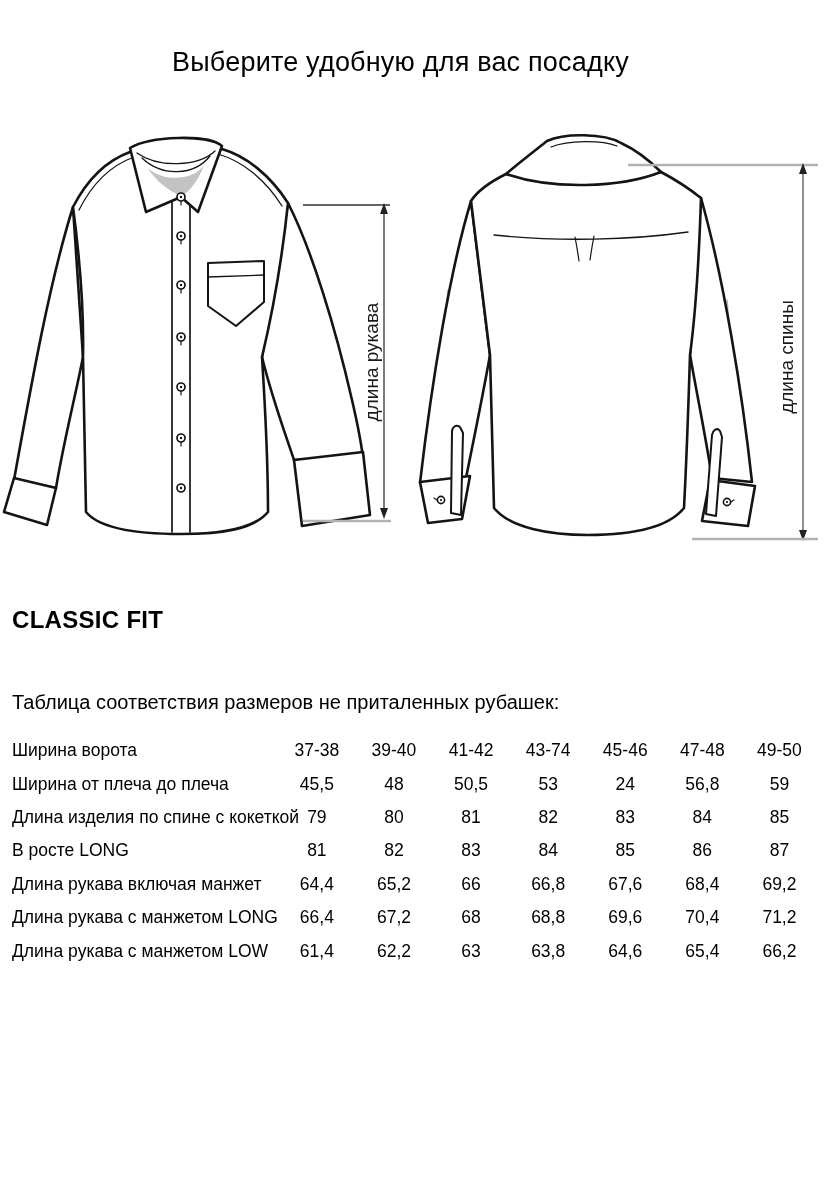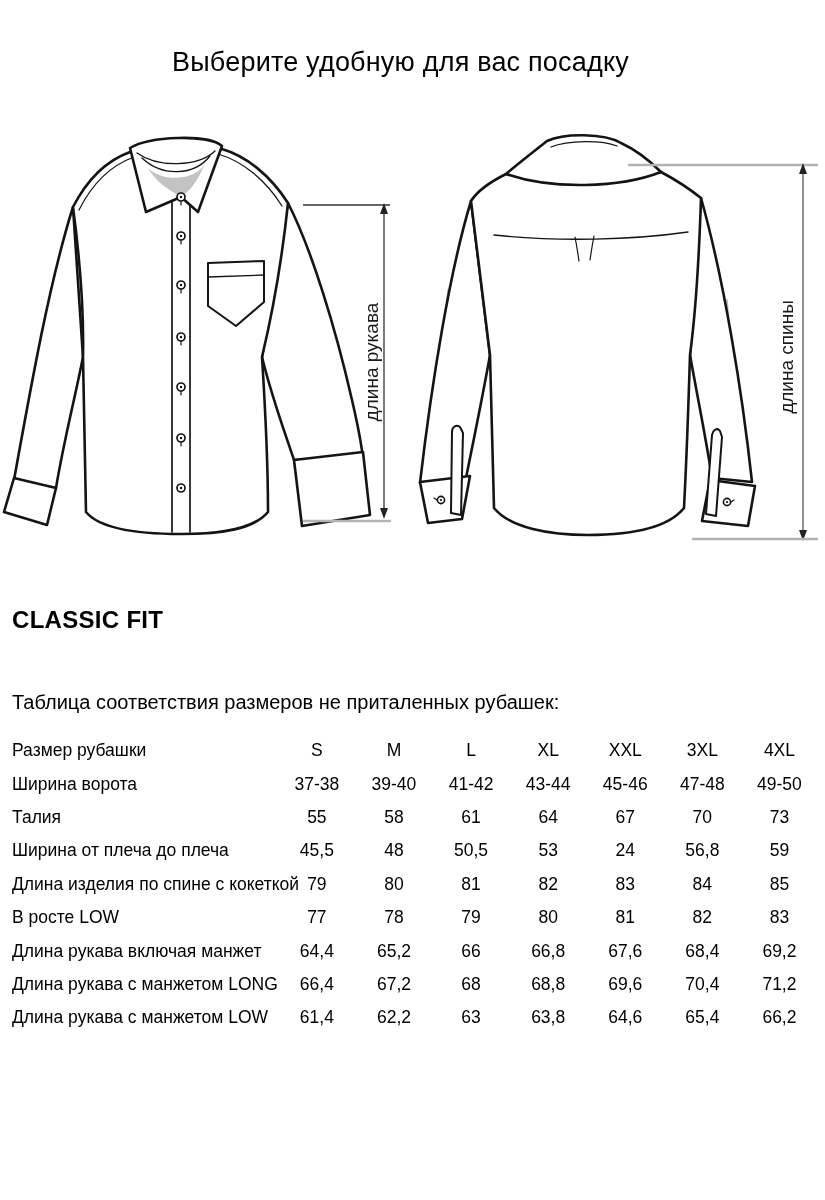--- a/index.html
+++ b/index.html
@@ -176,48 +176,28 @@
     <text x="786" y="234" text-anchor="middle" transform="rotate(-90 786 227)" font-size="19" fill="#1a1a1a">длина спины</text>
   </g>
 </svg>
 
 <div class="fit-heading">CLASSIC FIT</div>
 <div class="fit-subtitle">Таблица соответствия размеров не приталенных рубашек:</div>
 
 <table class="size-table">
   <tbody>
       <tr>
-        <td class="lbl">Размер рубашки</td>
-        <td class="val">S</td>
-        <td class="val">M</td>
-        <td class="val">L</td>
-        <td class="val">XL</td>
-        <td class="val">XXL</td>
-        <td class="val">3XL</td>
-        <td class="val">4XL</td>
-      </tr>
-      <tr>
         <td class="lbl">Ширина ворота</td>
         <td class="val">37-38</td>
         <td class="val">39-40</td>
         <td class="val">41-42</td>
-        <td class="val">43-44</td>
+        <td class="val">43-74</td>
         <td class="val">45-46</td>
         <td class="val">47-48</td>
         <td class="val">49-50</td>
-      </tr>
-      <tr>
-        <td class="lbl">Талия</td>
-        <td class="val">55</td>
-        <td class="val">58</td>
-        <td class="val">61</td>
-        <td class="val">64</td>
-        <td class="val">67</td>
-        <td class="val">70</td>
-        <td class="val">73</td>
       </tr>
       <tr>
         <td class="lbl">Ширина от плеча до плеча</td>
         <td class="val">45,5</td>
         <td class="val">48</td>
         <td class="val">50,5</td>
         <td class="val">53</td>
         <td class="val">24</td>
         <td class="val">56,8</td>
         <td class="val">59</td>
@@ -226,28 +206,28 @@
         <td class="lbl">Длина изделия по спине с кокеткой</td>
         <td class="val">79</td>
         <td class="val">80</td>
         <td class="val">81</td>
         <td class="val">82</td>
         <td class="val">83</td>
         <td class="val">84</td>
         <td class="val">85</td>
       </tr>
       <tr>
-        <td class="lbl">В росте LOW</td>
-        <td class="val">77</td>
-        <td class="val">78</td>
-        <td class="val">79</td>
-        <td class="val">80</td>
+        <td class="lbl">В росте LONG</td>
         <td class="val">81</td>
         <td class="val">82</td>
         <td class="val">83</td>
+        <td class="val">84</td>
+        <td class="val">85</td>
+        <td class="val">86</td>
+        <td class="val">87</td>
       </tr>
       <tr>
         <td class="lbl">Длина рукава включая манжет</td>
         <td class="val">64,4</td>
         <td class="val">65,2</td>
         <td class="val">66</td>
         <td class="val">66,8</td>
         <td class="val">67,6</td>
         <td class="val">68,4</td>
         <td class="val">69,2</td>

